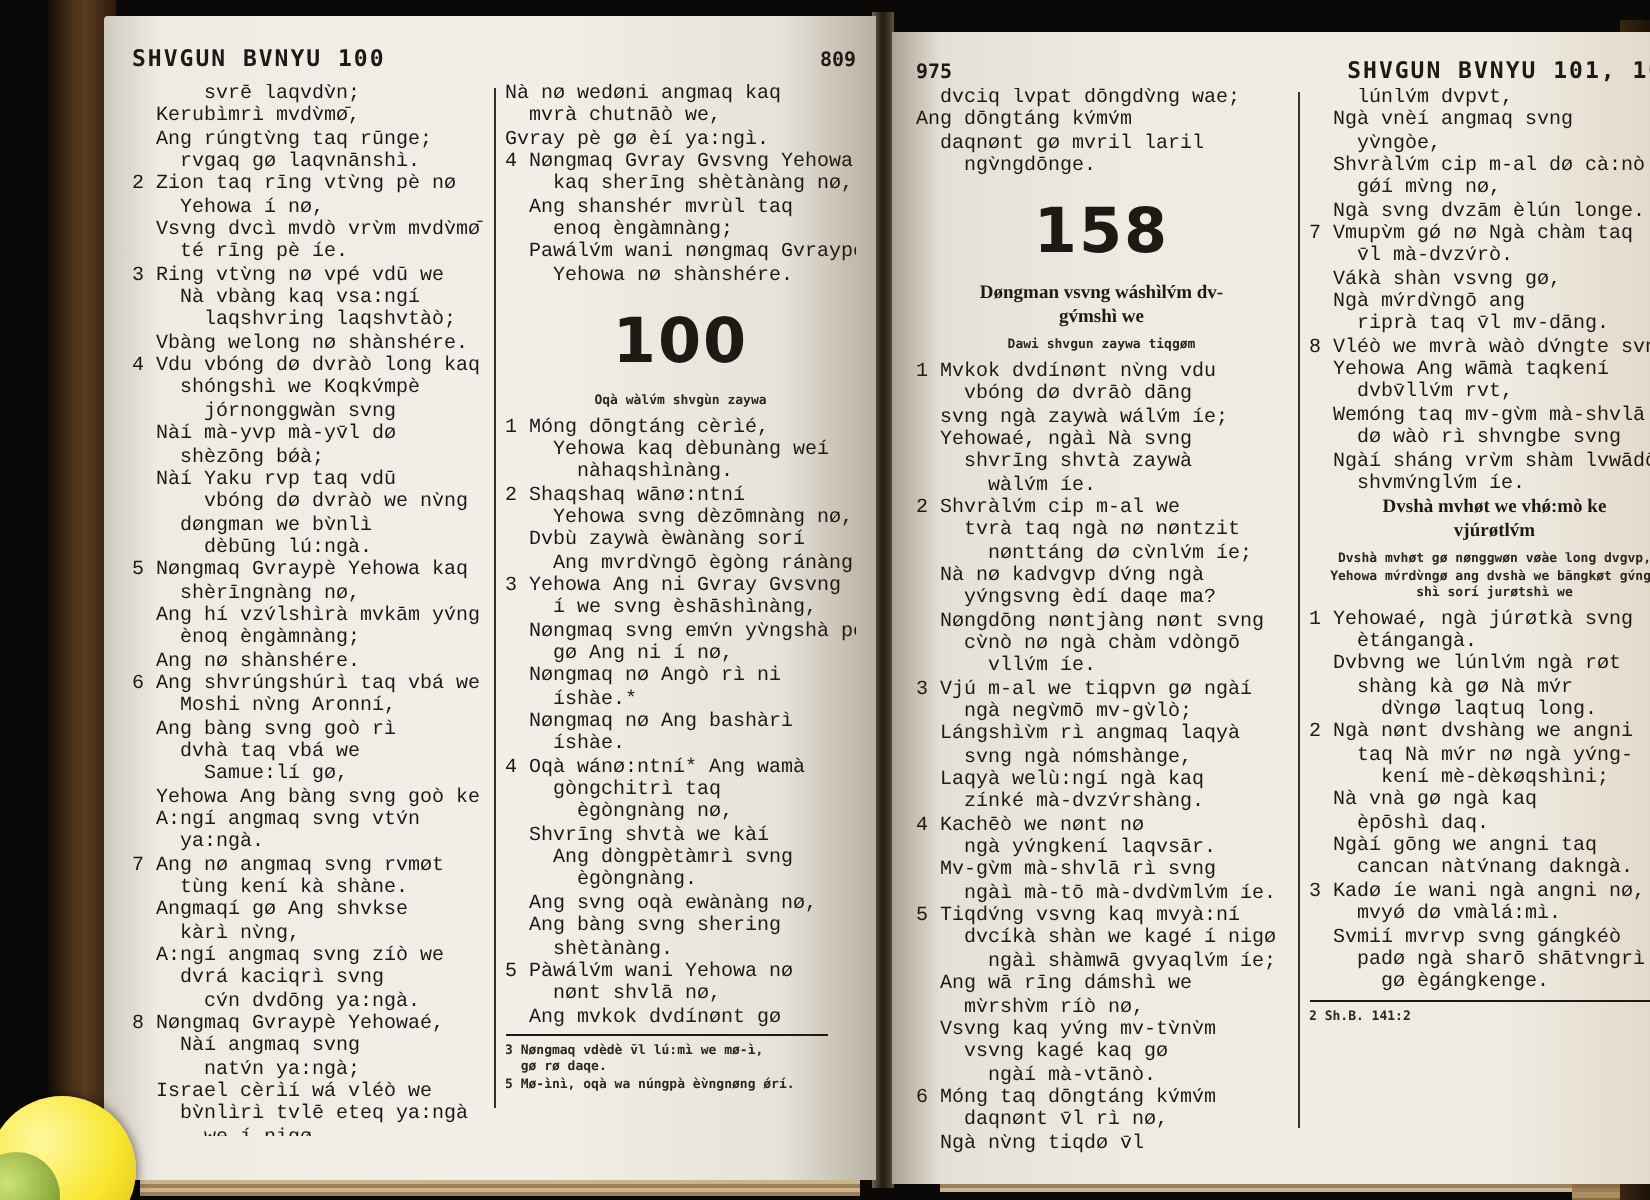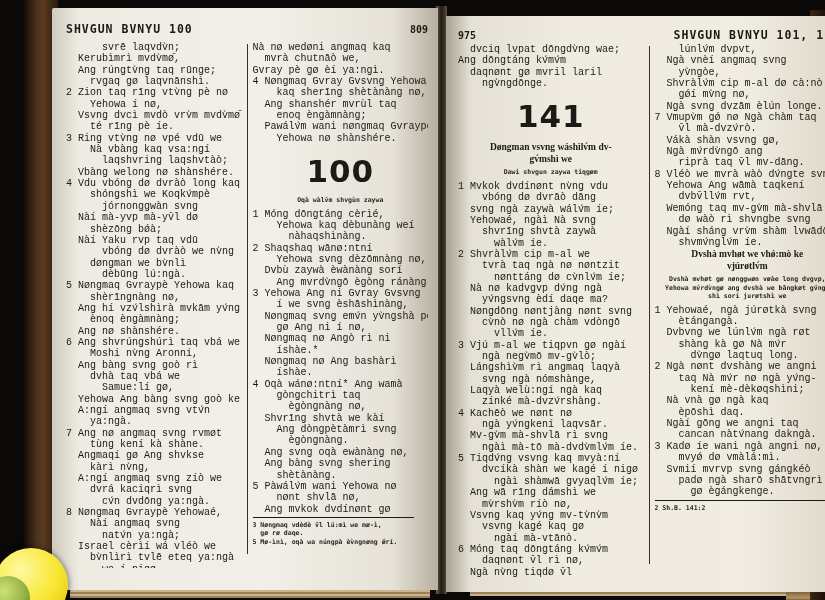--- a/index.html
+++ b/index.html
@@ -178,21 +178,21 @@
     <div class="running">
       <span class="pnum">975</span>
       <span class="head">SHVGUN BVNYU 101, 102</span>
     </div>
     <div class="cols">
       <div class="col">
         <pre class="body">  dvciq lvpat dōngdv̀ng wae;
 Ang dōngtáng kv́mv́m
   daqnønt gø mvril laril
     ngv̀ngdōnge.</pre>
-        <div class="psalm-num">141</div>
+        <div class="psalm-num">158</div>
         <pre class="psalm-title">Døngman vsvng wáshìlv́m dv-
 gv́mshì we</pre>
         <pre class="psalm-sub">Dawi shvgun zaywa tiqgøm</pre>
         <pre class="body">1 Mvkok dvdínønt nv̀ng vdu
     vbóng dø dvrāò dāng
   svng ngà zaywà wálv́m íe;
   Yehowaé, ngàì Nà svng
     shvrīng shvtà zaywà
       wàlv́m íe.
 2 Shvràlv́m cip m-al we

